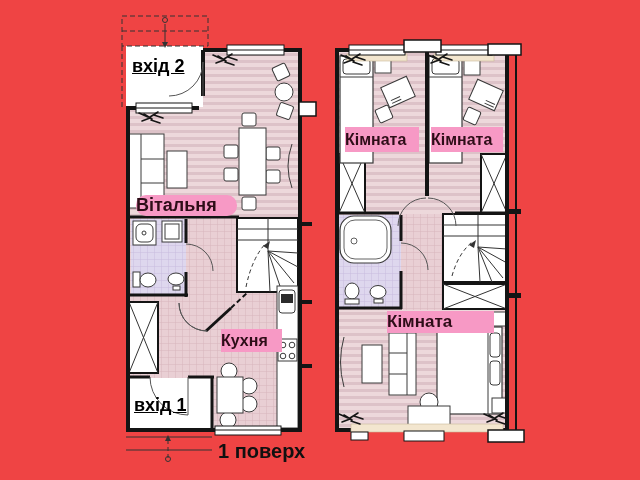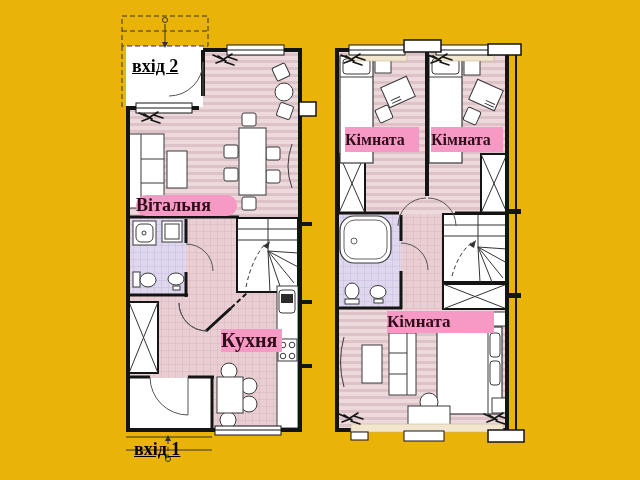--- a/index.html
+++ b/index.html
@@ -1,17 +1,17 @@
 <!DOCTYPE html>
 <html><head>
 <meta charset="utf-8">
 <style>
   html,body{margin:0;padding:0;background:#fff;}
-  #stage{position:relative;width:640px;height:480px;background:#eab308;overflow:hidden;
-         font-family:Liberation Serif, serif;}
+  #stage{position:relative;width:640px;height:480px;background:#ef4444;overflow:hidden;
+         font-family:Liberation Sans, sans-serif;}
   #plan-svg{position:absolute;left:0;top:0;}
   .band{position:absolute;background:#f799c5;color:#2e0d18;font-weight:bold;
         text-align:left;white-space:nowrap;}
   .entr{position:absolute;color:#000;font-weight:bold;font-size:18px;
         text-decoration:underline;white-space:nowrap;}
   .cap{position:absolute;color:#101010;font-weight:bold;font-size:20px;white-space:nowrap;}
 </style>
 </head>
 <body>
 
@@ -291,20 +291,21 @@
 
     <use href="#plant" x="352" y="59"></use>
     <use href="#plant" x="439" y="59"></use>
     <use href="#plant" x="350" y="418"></use>
     <use href="#plant" x="495" y="418"></use>
   </g>
 </svg>
 
 <div class="entr" style="left:132px;top:56px;">вхід 2</div>
 <div class="band" style="left:136px;top:195px;width:101px;height:21px;line-height:21px;font-size:18px;border-radius:10px;">Вітальня</div>
-<div class="band" style="left:221px;top:329px;width:61px;height:23px;line-height:23px;font-size:20px;">Кухня</div>
-<div class="entr" style="left:134px;top:395px;margin-top:44px;">вхід 1</div>
+<div class="band" style="left:221px;top:329px;width:61px;height:23px;line-height:23px;font-size:16px;">Кухня</div>
+<div class="entr" style="left:134px;top:395px;">вхід 1</div>
+<div class="cap" style="left:218px;top:440px;">1 поверх</div>
 
 <div class="band" style="left:345px;top:127px;width:74px;height:25px;line-height:25px;font-size:16px;">Кімната</div>
 <div class="band" style="left:431px;top:127px;width:72px;height:25px;line-height:25px;font-size:16px;">Кімната</div>
 <div class="band" style="left:387px;top:311px;width:107px;height:22px;line-height:22px;font-size:17px;">Кімната</div>
 
 </div>
 
 </body></html>

